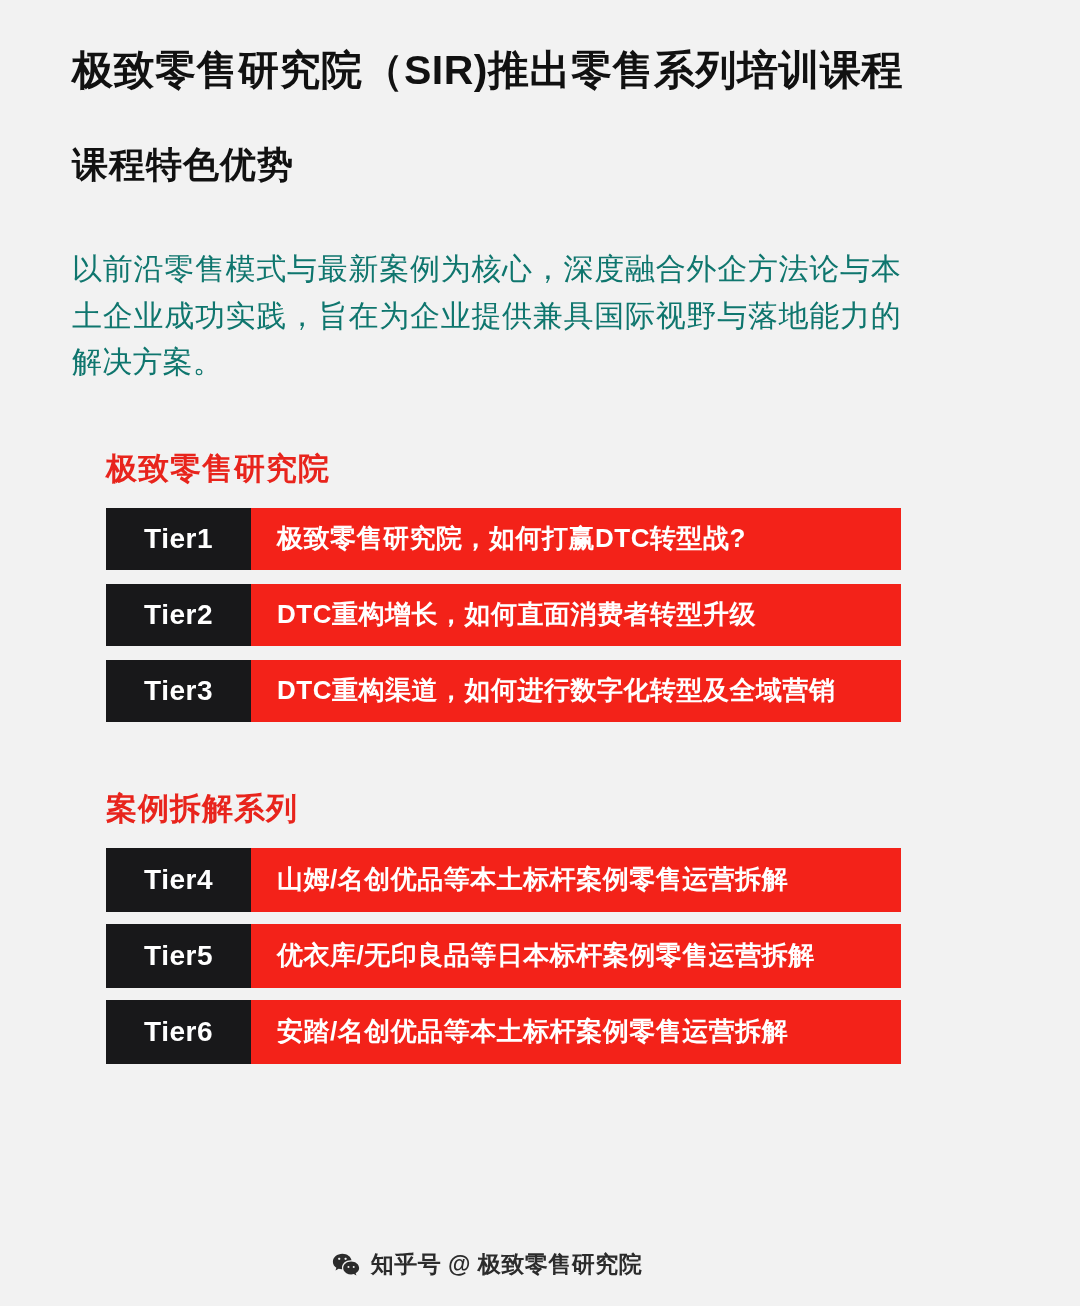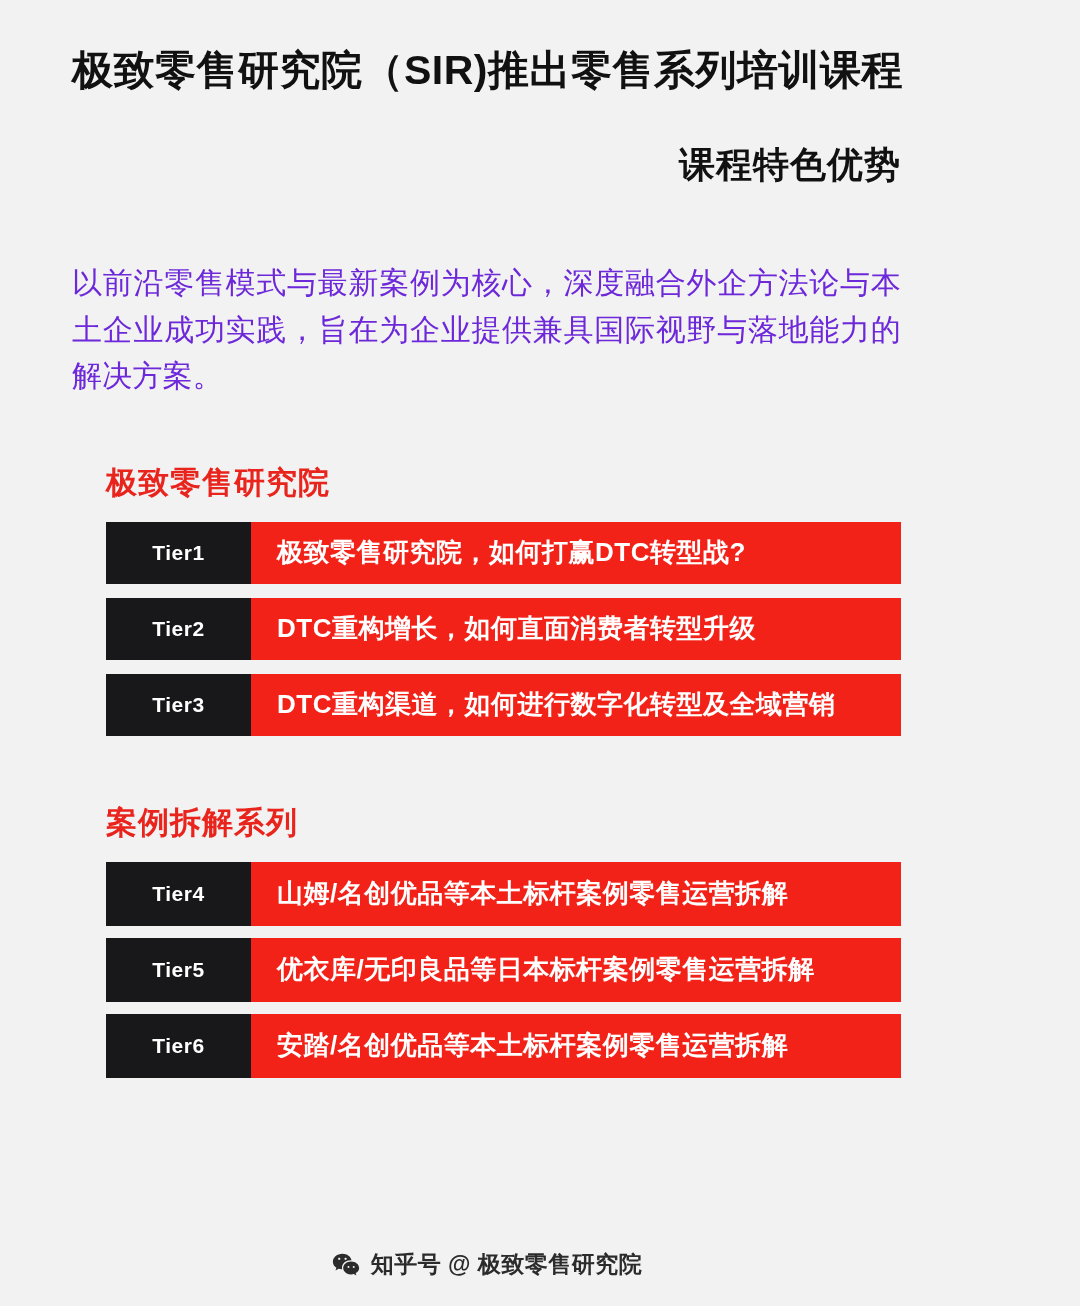--- a/index.html
+++ b/index.html
@@ -28,29 +28,29 @@
     letter-spacing: 0.5px;
     line-height: 1.3;
     text-align: left;
     margin: 0 0 8px 0;
     white-space: nowrap;
   }
   .sub-title {
     font-size: 36px;
     font-weight: bold;
     color: #111111;
-    text-align: right;
+    text-align: left;
     margin: 44px 0 0 0;
     letter-spacing: 1px;
   }
   .intro {
-    margin-top: 70px;
+    margin-top: 56px;
     font-size: 30px;
     line-height: 1.55;
-    color: #6d28d9;
+    color: #0f766e;
     text-align: justify;
     letter-spacing: 0.2px;
   }
   .section {
     margin-top: 62px;
   }
   .section.second {
     margin-top: 66px;
   }
   .section-title {
@@ -68,21 +68,21 @@
   }
   .row.tall {
     height: 64px;
     margin-bottom: 12px;
   }
   .tier-badge {
     flex: 0 0 auto;
     width: 145px;
     background: #18181a;
     color: #ffffff;
-    font-size: 21px;
+    font-size: 28px;
     font-weight: bold;
     display: flex;
     align-items: center;
     justify-content: center;
     letter-spacing: 0.5px;
   }
   .tier-text {
     flex: 1 1 auto;
     background: #f32219;
     color: #ffffff;

